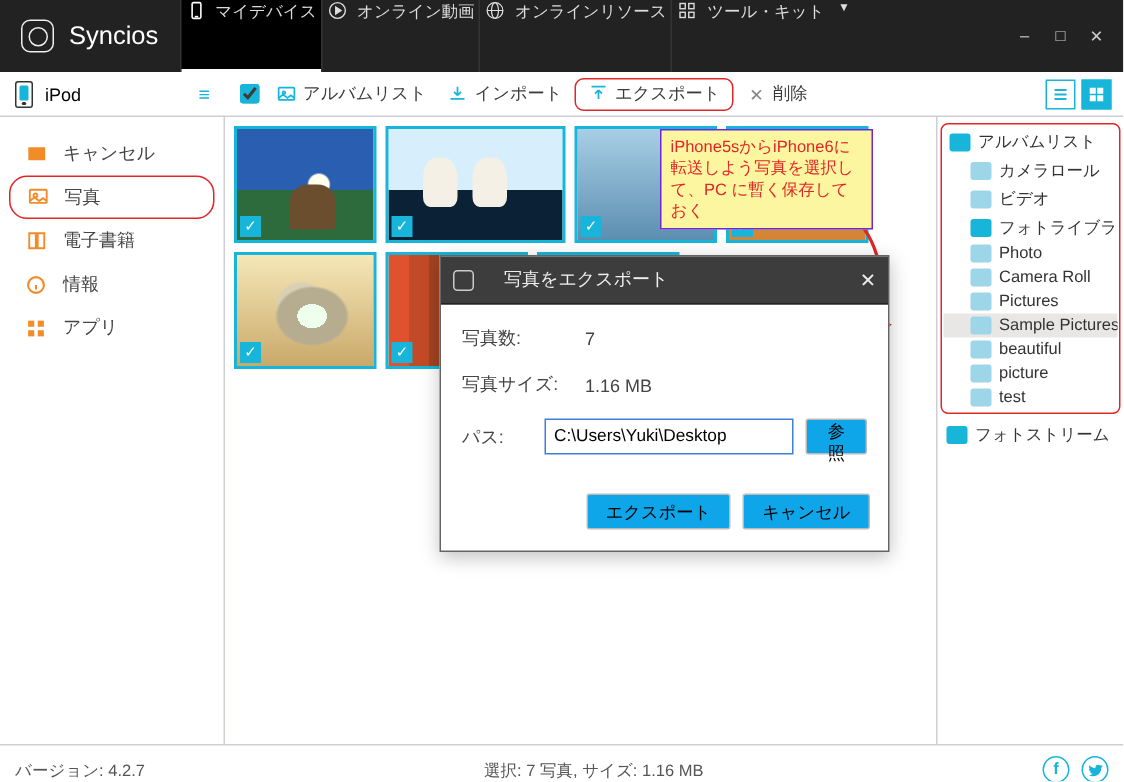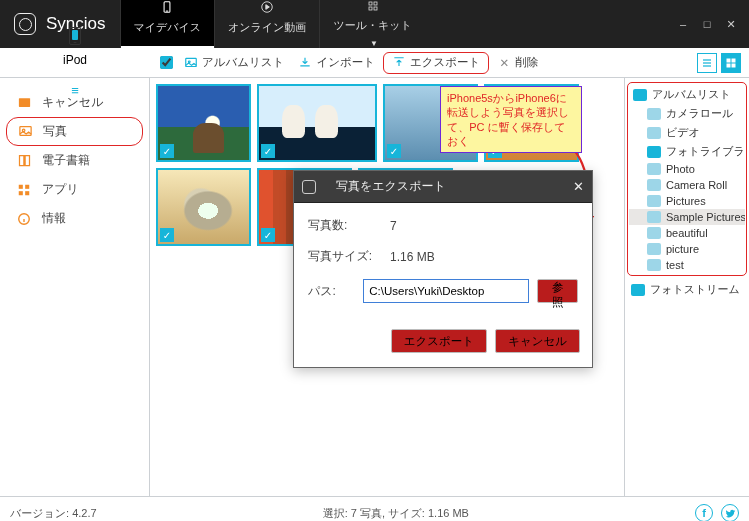--- a/index.html
+++ b/index.html
@@ -12,31 +12,31 @@
     --hilite:#fdf6a0;
   }
   *{box-sizing:border-box;font-family:"Segoe UI",Meiryo,"Hiragino Sans",sans-serif;}
   body{margin:0;padding:0;background:#fff;width:749px;}
   .app{position:relative;width:749px;height:521px;background:#fff;overflow:hidden;}
   
   .hdr{height:48px;background:var(--header);display:flex;align-items:center;color:#ddd;font-size:12px;}
   .brand{display:flex;align-items:center;padding:0 14px;font-size:17px;color:#fff;font-weight:500;}
   .brand-logo{width:22px;height:22px;border:1.6px solid #eee;border-radius:6px;margin-right:10px;position:relative;display:flex;align-items:center;justify-content:center;}
   .brand-logo:before{content:"";width:11px;height:11px;border:1.6px solid #eee;border-radius:50%;}
-  .tab{height:48px;padding:0 13px;display:flex;align-items:center;gap:6px;cursor:pointer;border-left:1px solid #333;flex-direction:column;}
+  .tab{height:48px;padding:0 3px;display:flex;align-items:flex-start;gap:6px;cursor:pointer;border-left:1px solid #333;}
   .tab.active{background:#000;}
   .tab .tx{font-size:11px;}
   .tab svg, .tab .gicon{width:14px;height:14px;}
   .tab.device-tab{position:relative;}
   .tab.device-tab:after{content:"";position:absolute;left:0;right:0;bottom:0;height:2px;background:#fff;}
   .win-ctrls{margin-left:auto;display:flex;gap:12px;padding-right:12px;color:#ccc;}
   .win-ctrls span{font-size:11px;cursor:pointer;display:inline-flex;width:12px;justify-content:center;}
   
   .toolrow{height:30px;display:flex;align-items:center;background:#fff;border-bottom:1px solid var(--border);}
-  .devlabel{display:flex;align-items:center;width:150px;padding:0 10px;gap:8px;font-size:12px;flex-direction:column;}
+  .devlabel{display:flex;align-items:center;width:150px;padding:0 10px;gap:8px;font-size:12px;}
   .devlabel .phone{width:12px;height:18px;border:1.4px solid #333;border-radius:2px;position:relative;}
   .devlabel .phone:before{content:"";position:absolute;left:2px;right:2px;top:2px;bottom:4px;background:var(--accent);border-radius:1px;}
   .devlabel .phone:after{content:"";position:absolute;bottom:1px;left:50%;width:3px;height:1.5px;background:#333;border-radius:1px;transform:translateX(-50%);}
   .devlabel .spacer{flex:1;}
   .devlabel .menu-icon{color:var(--accent);font-size:13px;}
   .tbitems{display:flex;align-items:center;gap:2px;padding-left:6px;}
   .tbtn{display:flex;align-items:center;gap:4px;font-size:11.5px;color:#3b3b3b;height:22px;padding:0 6px;border-radius:2px;}
   .tbtn .ic{width:14px;height:14px;display:flex;align-items:center;justify-content:center;color:var(--accent);}
   .tbtn.red-ring{border:1.8px solid var(--red);border-radius:6px;padding:2px 8px;}
   .viewbtns{margin-left:auto;padding-right:8px;display:flex;gap:4px;}
@@ -80,21 +80,21 @@
   
   .dialog{position:absolute;left:143px;top:92px;width:300px;background:#fff;border:1px solid #646464;box-shadow:0 3px 12px rgba(0,0,0,0.25);z-index:4;font-size:12px;}
   .dlg-hdr{height:32px;background:#3d3d3d;color:#eee;display:flex;align-items:center;padding:0 8px;border-bottom:1px solid #222;gap:12px;}
   .dlg-hdr .dic{width:14px;height:14px;margin-right:8px;border:1.2px solid #ccc;border-radius:3px;display:flex;align-items:center;justify-content:center;}
   .dlg-hdr .close{margin-left:auto;font-size:13px;cursor:pointer;}
   .dlg-body{padding:14px 14px 6px;}
   .frow{display:flex;align-items:center;margin-bottom:14px;gap:8px;}
   .frow .lbl{width:74px;color:#444;}
   .frow .val{flex:1;color:#444;}
   .frow input{flex:1;height:24px;border:1.4px solid #3f7fd8;padding:0 5px;font-size:11.5px;outline:none;}
-  .btn{height:24px;padding:0 12px;border:1px solid #bbb;background:#b91c1c;font-size:11.5px;cursor:pointer;border-radius:2px;}
+  .btn{height:24px;padding:0 12px;border:1px solid #bbb;background:#0ea5e9;font-size:11.5px;cursor:pointer;border-radius:2px;}
   .dlg-ftr{display:flex;justify-content:flex-end;gap:8px;padding:6px 12px 14px;}
   
   .status{height:25px;border-top:1.4px solid var(--border);display:flex;align-items:center;font-size:11px;color:#555;padding:16px 10px;gap:8px;}
   .status .statc{flex:1;text-align:center;}
   .sicon{width:18px;height:18px;border:1.2px solid var(--accent);border-radius:50%;display:flex;align-items:center;justify-content:center;color:var(--accent);font-weight:bold;font-size:11px;}
 </style>
 </head>
 <body>
 
 <div class="app">
@@ -110,20 +110,28 @@
           <line x1="10" y1="19" x2="14" y2="19"></line>
         </svg>
       <span class="tx">マイデバイス</span>
     </div>
     <div class="tab">
       <svg viewBox="0 0 24 24" fill="none" stroke="#ddd" stroke-width="1.6">
           <circle cx="12" cy="12" r="9"></circle>
           <path d="M10 8l6 4-6 4z" fill="#ddd"></path>
         </svg>
       <span class="tx">オンライン動画</span>
+    </div>
+    <div class="tab">
+      <svg viewBox="0 0 24 24" fill="none" stroke="#ddd" stroke-width="1.4">
+          <circle cx="12" cy="12" r="9"></circle>
+          <ellipse cx="12" cy="12" rx="4" ry="9"></ellipse>
+          <line x1="3" y1="12" x2="21" y2="12"></line>
+        </svg>
+      <span class="tx">オンラインリソース</span>
     </div>
     <div class="tab">
       <svg viewBox="0 0 24 24" fill="none" stroke="#ddd" stroke-width="1.6">
           <rect x="4" y="4" width="6" height="6"></rect>
           <rect x="14" y="4" width="6" height="6"></rect>
           <rect x="4" y="14" width="6" height="6"></rect>
           <rect x="14" y="14" width="6" height="6"></rect>
         </svg>
       <span class="tx">ツール・キット</span>
       <span style="font-size:8px;margin-left:3px">▼</span>
@@ -213,38 +221,38 @@
       <div class="side-item">
         <span class="sic">
             <svg width="15" height="15" viewBox="0 0 24 24" fill="none" stroke="currentColor" stroke-width="2">
               <path d="M4 4h7v16H4zM13 4h7v16h-7z"></path>
             </svg>
           </span>
         <span>電子書籍</span>
       </div>
       <div class="side-item">
         <span class="sic">
+            <svg width="14" height="14" viewBox="0 0 24 24" fill="none" stroke="currentColor" stroke-width="2.4">
+              <circle cx="12" cy="12" r="9"></circle>
+              <line x1="12" y1="8" x2="12" y2="8"></line>
+              <line x1="12" y1="12" x2="12" y2="17"></line>
+            </svg>
+          </span>
+        <span>情報</span>
+      </div>
+      <div class="side-item">
+        <span class="sic">
             <svg width="14" height="14" viewBox="0 0 24 24" fill="currentColor">
               <rect x="3" y="3" width="7" height="7"></rect>
               <rect x="14" y="3" width="7" height="7"></rect>
               <rect x="3" y="14" width="7" height="7"></rect>
               <rect x="14" y="14" width="7" height="7"></rect>
             </svg>
           </span>
         <span>アプリ</span>
-      </div>
-      <div class="side-item">
-        <span class="sic">
-            <svg width="14" height="14" viewBox="0 0 24 24" fill="none" stroke="currentColor" stroke-width="2.4">
-              <circle cx="12" cy="12" r="9"></circle>
-              <line x1="12" y1="8" x2="12" y2="8"></line>
-              <line x1="12" y1="12" x2="12" y2="17"></line>
-            </svg>
-          </span>
-        <span>情報</span>
       </div>
     </div>
 
     <div class="main">
       <div class="thumbs">
         <div class="thumb th1">
             <span class="chk">✓</span>
           </div>
         <div class="thumb th-wide th2">
             <span class="chk">✓</span>

